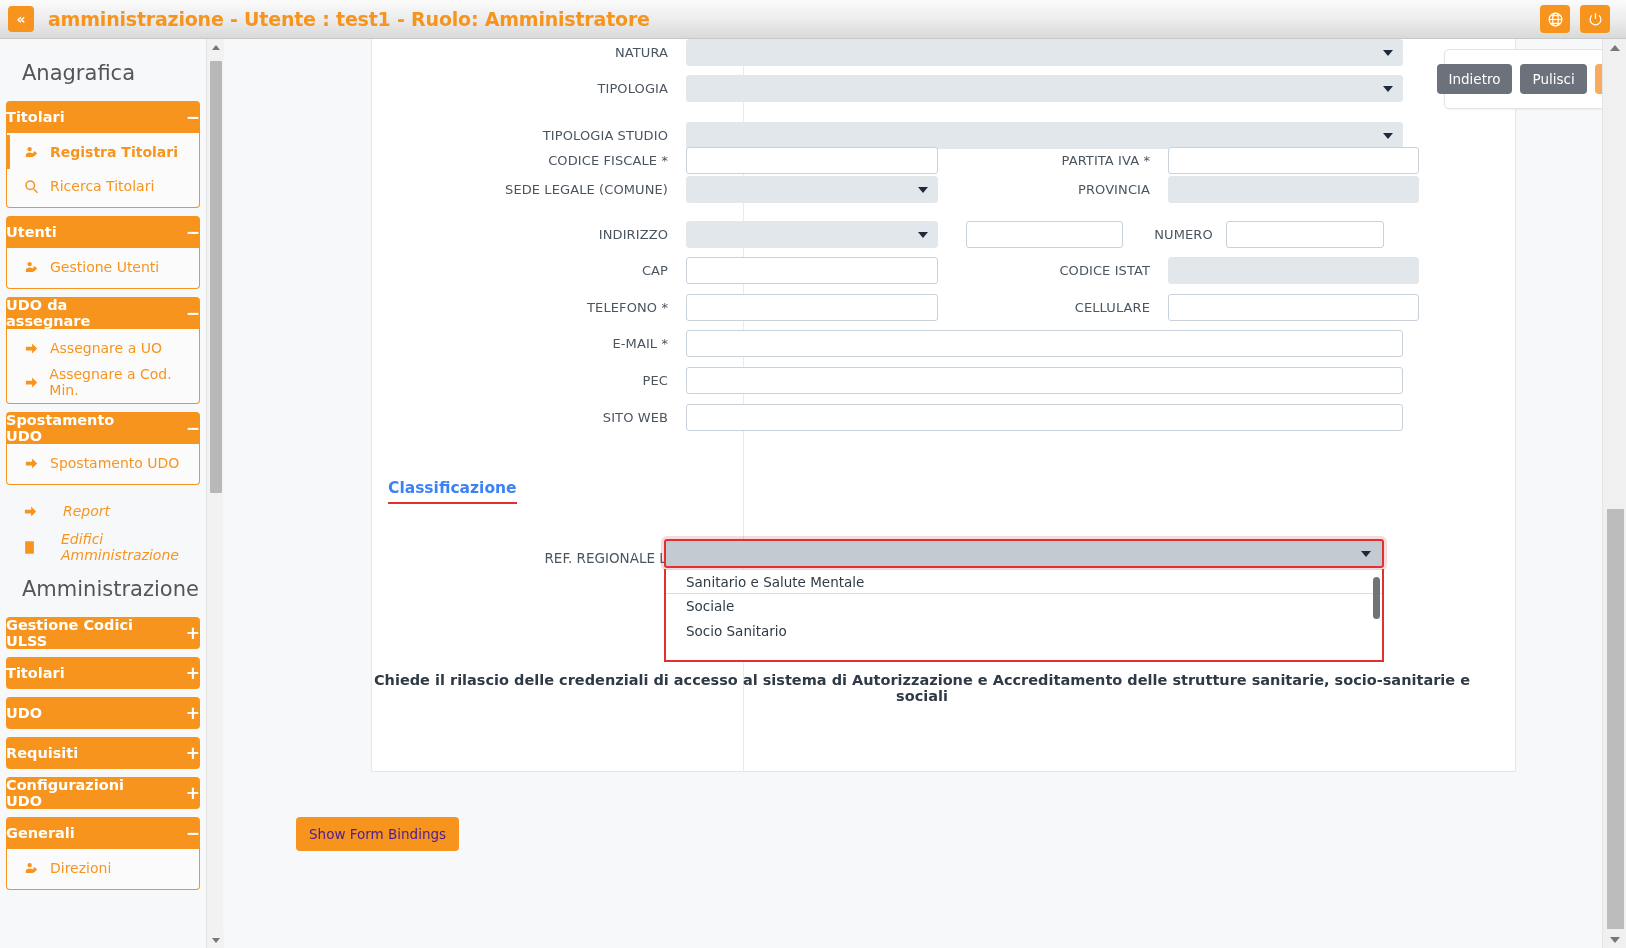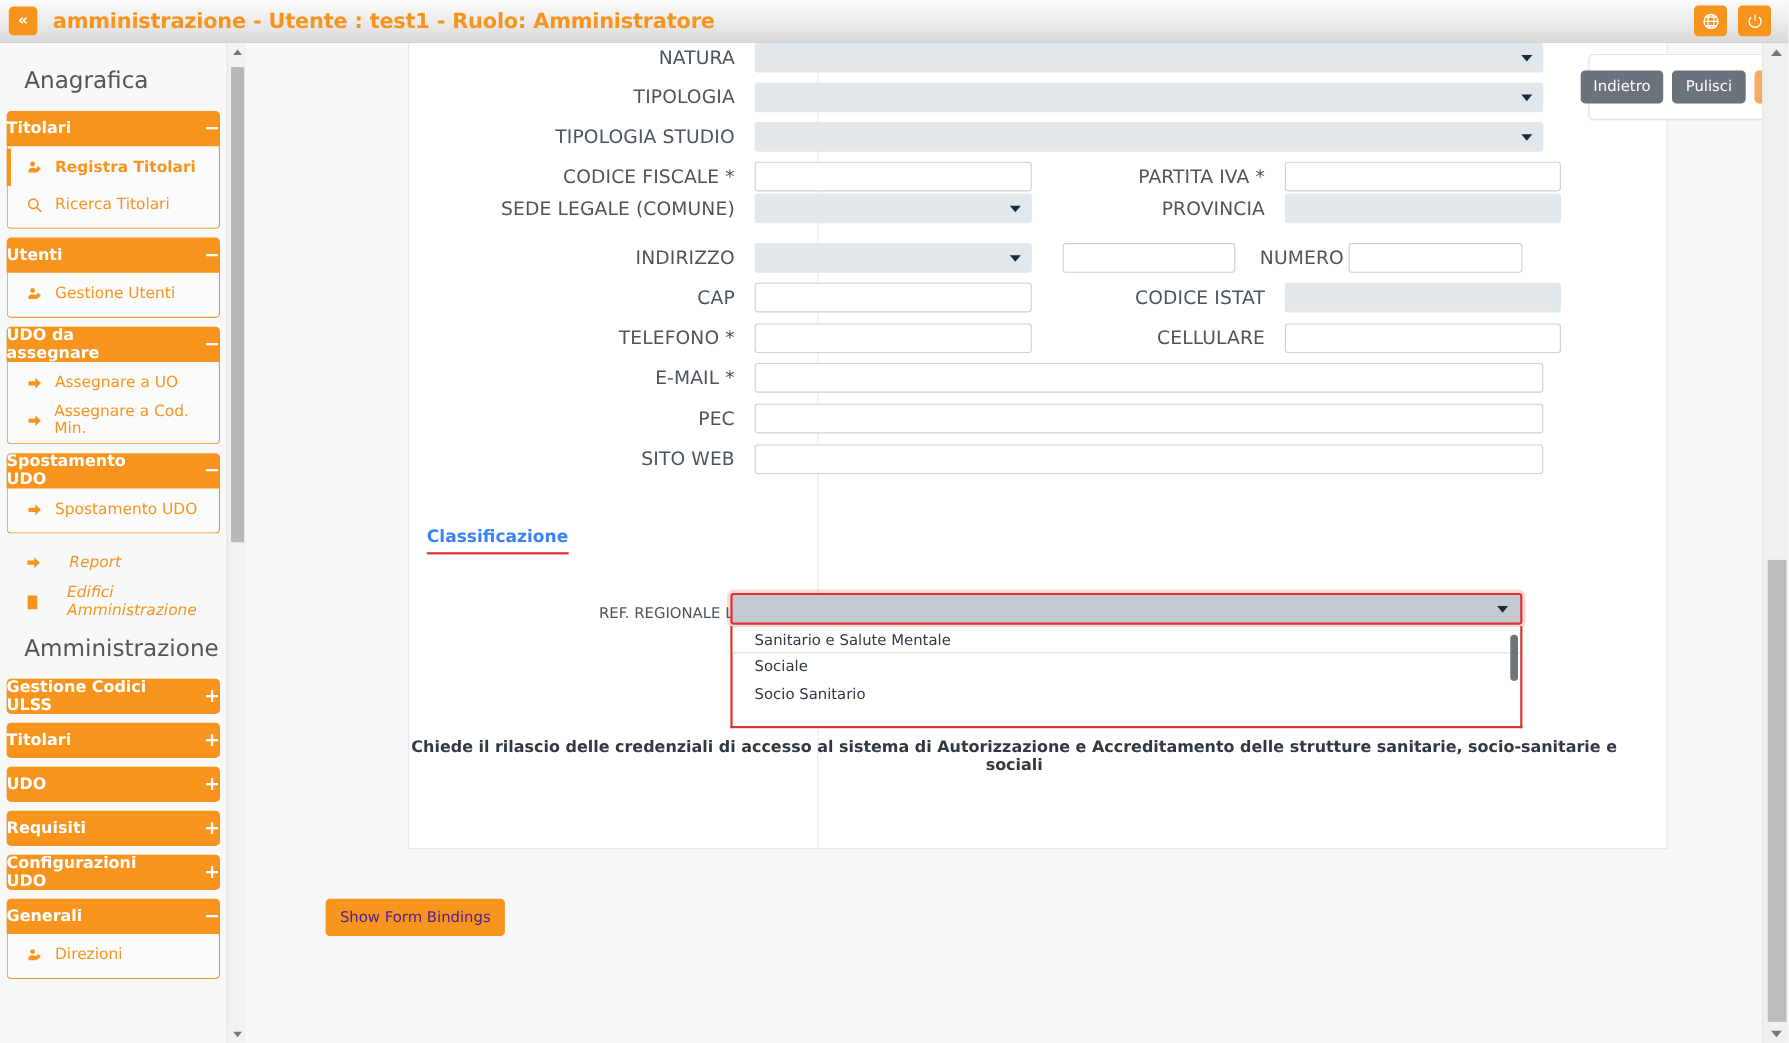--- a/index.html
+++ b/index.html
@@ -98,21 +98,21 @@
   .content {
     position: absolute; left: 224px; top: 39px; right: 24px; bottom: 0;
     background: #f7f8fa; overflow: hidden;
   }
   .card {
     position: absolute; left: 147px; top: 0px; width: 1145px; height: 733px;
     background: #fff; border: 1px solid #e3e6ea; border-top: none;
   }
   .form-row { position: absolute; display: flex; align-items: center; }
   .lbl {
-    font-size: 17px; color: #4a5560; text-align: right;
+    font-size: 13px; color: #4a5560; text-align: right;
     white-space: nowrap; letter-spacing: 0.1px;
   }
   .fld-ro, .fld-in, .fld-sel {
     height: 27px; border-radius: 3px; font-size: 13px;
   }
   .fld-ro { background: #e2e7eb; border: 1px solid #e2e7eb; }
   .fld-in { background: #fff; border: 1px solid #c9d2da; }
   .fld-sel { background: #e2e7eb; border: 1px solid #e2e7eb; position: relative; }
   .caret {
     position: absolute; right: 9px; top: 50%; transform: translateY(-50%);
@@ -396,21 +396,21 @@
           </div>
       </div>
 
       <div class="form-row" style="left:16px; top:36px;">
         <div class="lbl" style="width:280px;">TIPOLOGIA</div>
         <div class="fld-sel" style="width:717px; margin-left:18px;">
             <span class="caret"></span>
           </div>
       </div>
 
-      <div class="form-row" style="left:16px; top:72px;">
+      <div class="form-row" style="left:16px; top:83px;">
         <div class="lbl" style="width:280px;">TIPOLOGIA STUDIO</div>
         <div class="fld-sel" style="width:717px; margin-left:18px;">
             <span class="caret"></span>
           </div>
       </div>
 
       <div class="form-row" style="left:16px; top:108px;">
         <div class="lbl" style="width:280px;">CODICE FISCALE *</div>
         <input class="fld-in" style="width: 252px; margin-left: 18px;" value="">
         <div class="lbl" style="width:190px; margin-left:22px;">PARTITA IVA *</div>

